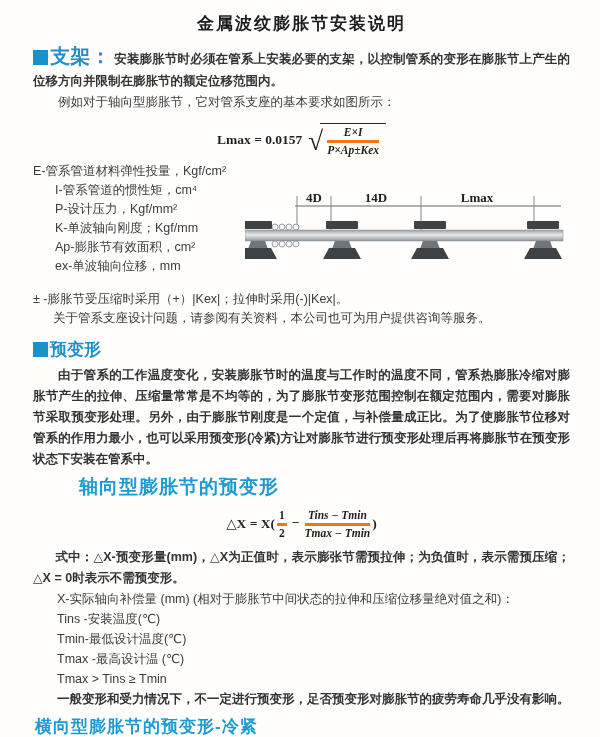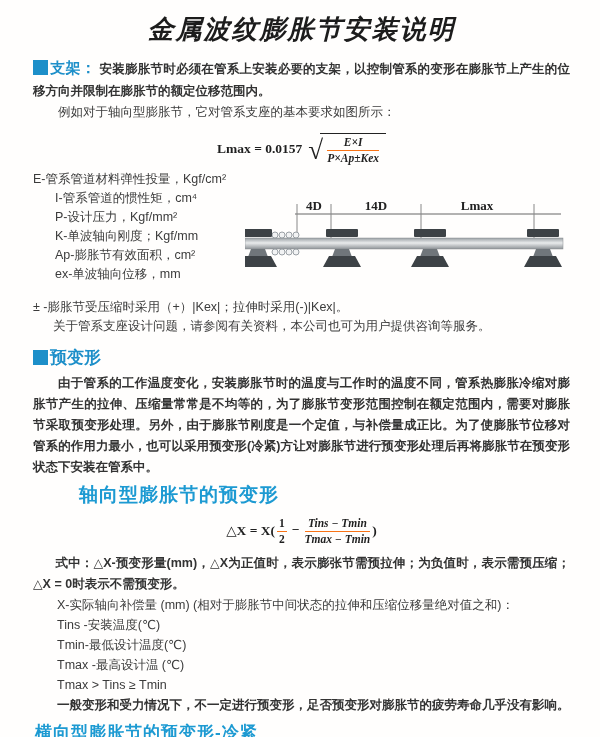--- a/index.html
+++ b/index.html
@@ -5,26 +5,26 @@
   html,body{margin:0;padding:0;background:#ffffff;}
   #page{
     position:relative; width:600px; height:737px; overflow:hidden;
     background:#fffefd; color:#3b3b3b;
     font-family:"Liberation Sans","DejaVu Sans",sans-serif;
     font-size:12.5px; box-sizing:border-box;
     padding:0 30px 0 33px;
   }
   
   .doc-title{
-    margin:12px 0 10px; text-align:center; font-size:26px; font-weight:bold;
-    color:#1c1c1c; letter-spacing:2px;font-style:italic;
+    margin:12px 0 10px; text-align:center; font-size:17px; font-weight:bold;
+    color:#1c1c1c; letter-spacing:2px;
   }
   .sq{display:inline-block; width:15px; height:15px; background:#1d8fc9;
       vertical-align:-2px; margin-right:2px;}
-  .sec-head{font-size:15px; font-weight:bold; color:#1d8fc9; display:inline;}
+  .sec-head{font-size:20px; font-weight:bold; color:#1d8fc9; display:inline;}
   .h-predeform{font-size:17px; font-weight:bold; color:#1d8fc9; margin:10px 0 4px;}
   .h-axial{font-size:19px; font-weight:bold; color:#1d9ad2; margin:4px 0 2px 46px; letter-spacing:1px;}
   .h-lateral{font-size:17px; font-weight:bold; color:#1d9ad2; margin:6px 0 0 2px; letter-spacing:1px;}
   
   p{margin:0;}
   .para{line-height:21px; text-align:justify;}
   .bold{font-weight:bold; color:#333;}
   .indent{text-indent:2em;}
   .intro-wrap{margin-top:4px; line-height:22px; text-align:justify;}
   .pl{padding-left:24px;}
@@ -32,21 +32,21 @@
   .formula{
     text-align:center; font-family:"Liberation Serif","DejaVu Serif",serif;
     font-weight:bold; color:#1f1f1f; font-size:13.5px;
   }
   .f1{margin:10px 0 4px;}
   .f2{margin:8px 0 6px;}
   .sqrt-sign{font-size:27px; font-weight:normal; vertical-align:-6px; margin:0 -3px 0 6px;}
   .radicand{display:inline-block; border-top:1.5px solid #222; padding:1px 5px 0; vertical-align:middle;}
   .frac{display:inline-flex; flex-direction:column; vertical-align:middle;
         text-align:center; font-size:11.5px; line-height:1.3; font-style:italic; margin:0 2px;}
-  .frac .num{border-bottom:1px solid #f97316; padding:0 2px;}
+  .frac .num{border-bottom:3px solid #f97316; padding:0 2px;}
   .frac.plain{font-style:normal;}
   .f-op{margin:0 3px;}
   
   .cols{display:flex; align-items:flex-start; margin-top:2px;}
   .defs{width:218px; flex:none;}
   .defs p{line-height:19px; padding-left:22px; white-space:nowrap;}
   .defs p:first-child{padding-left:0;}
   .diagram{flex:none; margin-top:28px; margin-left:-6px;}
   .notes p{line-height:19px;}
   .notes p + p{padding-left:20px;}

